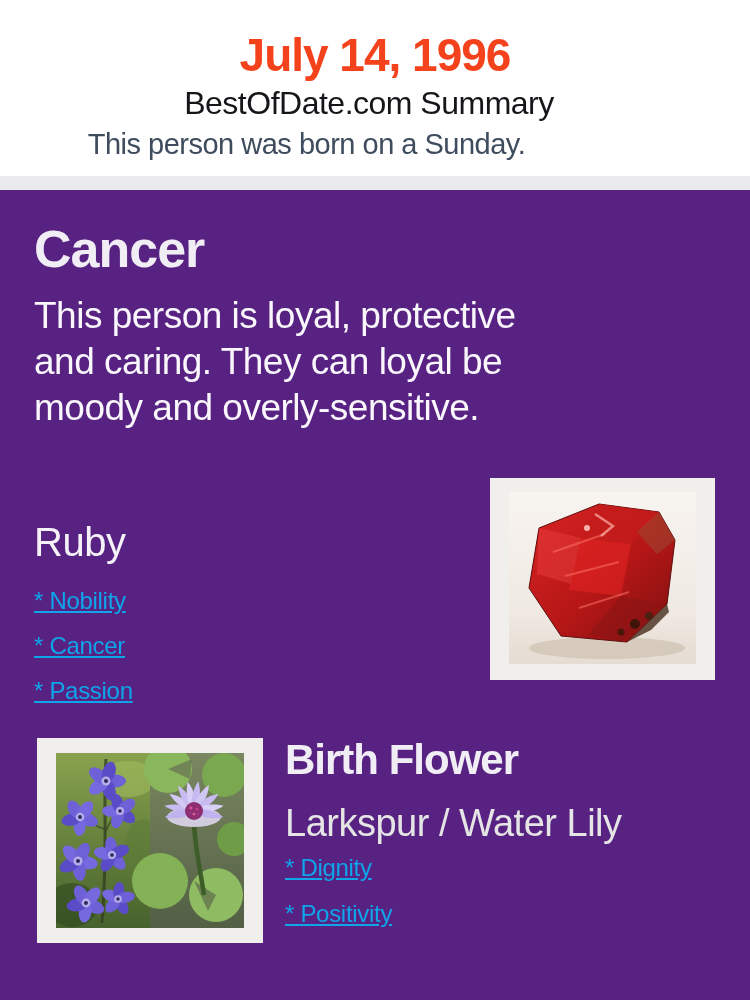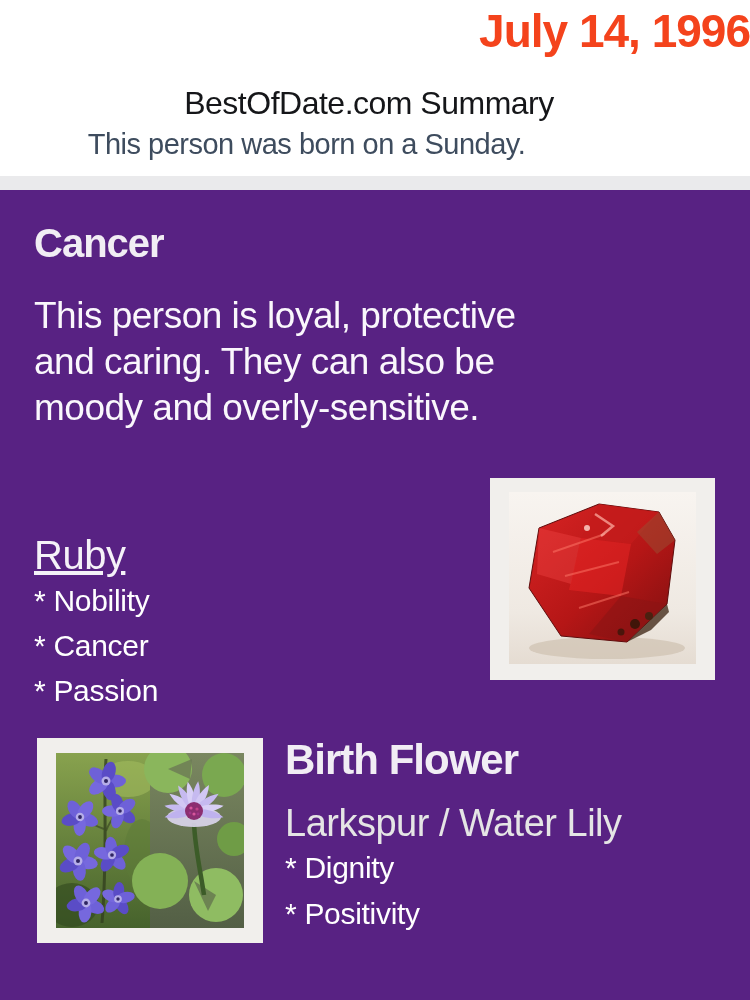--- a/index.html
+++ b/index.html
@@ -7,54 +7,54 @@
     position: relative;
     width: 750px;
     height: 1000px;
     overflow: hidden;
     background: #ffffff;
     font-family: "Liberation Sans", "DejaVu Sans", sans-serif;
   }
   
   .header { position: absolute; top: 0; left: 0; width: 750px; height: 176px; background: #ffffff; }
   .date {
-    position: absolute; top: 4px; left: 0; width: 750px;
-    text-align: right; font-size: 46px; font-weight: 700;
+    position: absolute; top: 28px; left: 0; width: 750px;
+    text-align: center; font-size: 46px; font-weight: 700;
     color: #F4431C; letter-spacing: -1px;
   }
   .summary {
     position: absolute; top: 85px; left: 0; width: 738px;
     text-align: center; font-size: 32px; font-weight: 400;
     color: #151619; letter-spacing: -0.5px;
   }
   .born {
     position: absolute; top: 128px; left: 0; width: 613px;
     text-align: center; font-size: 29px; font-weight: 400;
     color: #3E4C5E; letter-spacing: -0.5px;
   }
   
   .divider { position: absolute; top: 176px; left: 0; width: 750px; height: 14px; background: #EAEAEC; }
   
   .purple { position: absolute; top: 190px; left: 0; width: 750px; height: 810px; background: #582283; }
   .h-big {
-    position: absolute; margin: 0; font-size: 40px; font-weight: 700;
+    position: absolute; margin: 0; font-size: 52px; font-weight: 700;
     color: #F1EDF4; letter-spacing: -1px; line-height: 1.05;
   }
   .zodiac-title { left: 34px; top: 32px; }
   .desc {
     position: absolute; left: 34px; top: 103px; width: 660px;
     font-size: 37px; line-height: 46px; color: #FAF7FC; letter-spacing: -0.5px;
   }
   .birthstone-title { left: 34px; top: 280px; }
   .stone-name {
-    position: absolute; left: 34px; top: 343px;
-    font-size: 40px; color: #F5F2F8; letter-spacing: -0.5px; text-decoration: underline;
+    position: absolute; left: 34px; top: 330px;
+    font-size: 40px; color: #F5F2F8; letter-spacing: -0.5px;
   }
   .bullets { position: absolute; list-style: none; margin: 0; padding: 0; }
-  .bullets li { font-size: 30px; color: #ffffff; letter-spacing: -0.3px; }
+  .bullets li { font-size: 24px; color: #0ea5e9; letter-spacing: -0.3px; text-decoration: underline; }
   .stone-bullets { left: 34px; top: 396px; }
   .stone-bullets li { margin-bottom: 15px; line-height: 30px; }
   .flower-bullets { left: 285px; top: 662px; }
   .flower-bullets li { margin-bottom: 15px; line-height: 31px; }
   
   .photo-frame { position: absolute; background: #F1EFEC; box-sizing: border-box; }
   .ruby-frame { left: 490px; top: 288px; width: 225px; height: 202px; padding: 14px 19px 16px 19px; }
   .flower-frame { left: 37px; top: 548px; width: 226px; height: 205px; padding: 15px 19px; }
   .photo-frame svg { display: block; width: 100%; height: 100%; }
   
@@ -76,21 +76,21 @@
   </header>
 
   <div class="divider"></div>
 
   <main class="purple">
 
     <h1 class="h-big zodiac-title">Cancer</h1>
 
     <div class="desc">
       <div>This person is loyal, protective</div>
-      <div>and caring. They can also be</div>
+      <div>and caring. They can loyal be</div>
       <div>moody and overly-sensitive.</div>
     </div>
 
     <div class="stone-name">Ruby</div>
     <ul class="bullets stone-bullets">
       <li>* Nobility</li>
       <li>* Cancer</li>
       <li>* Passion</li>
     </ul>
 

